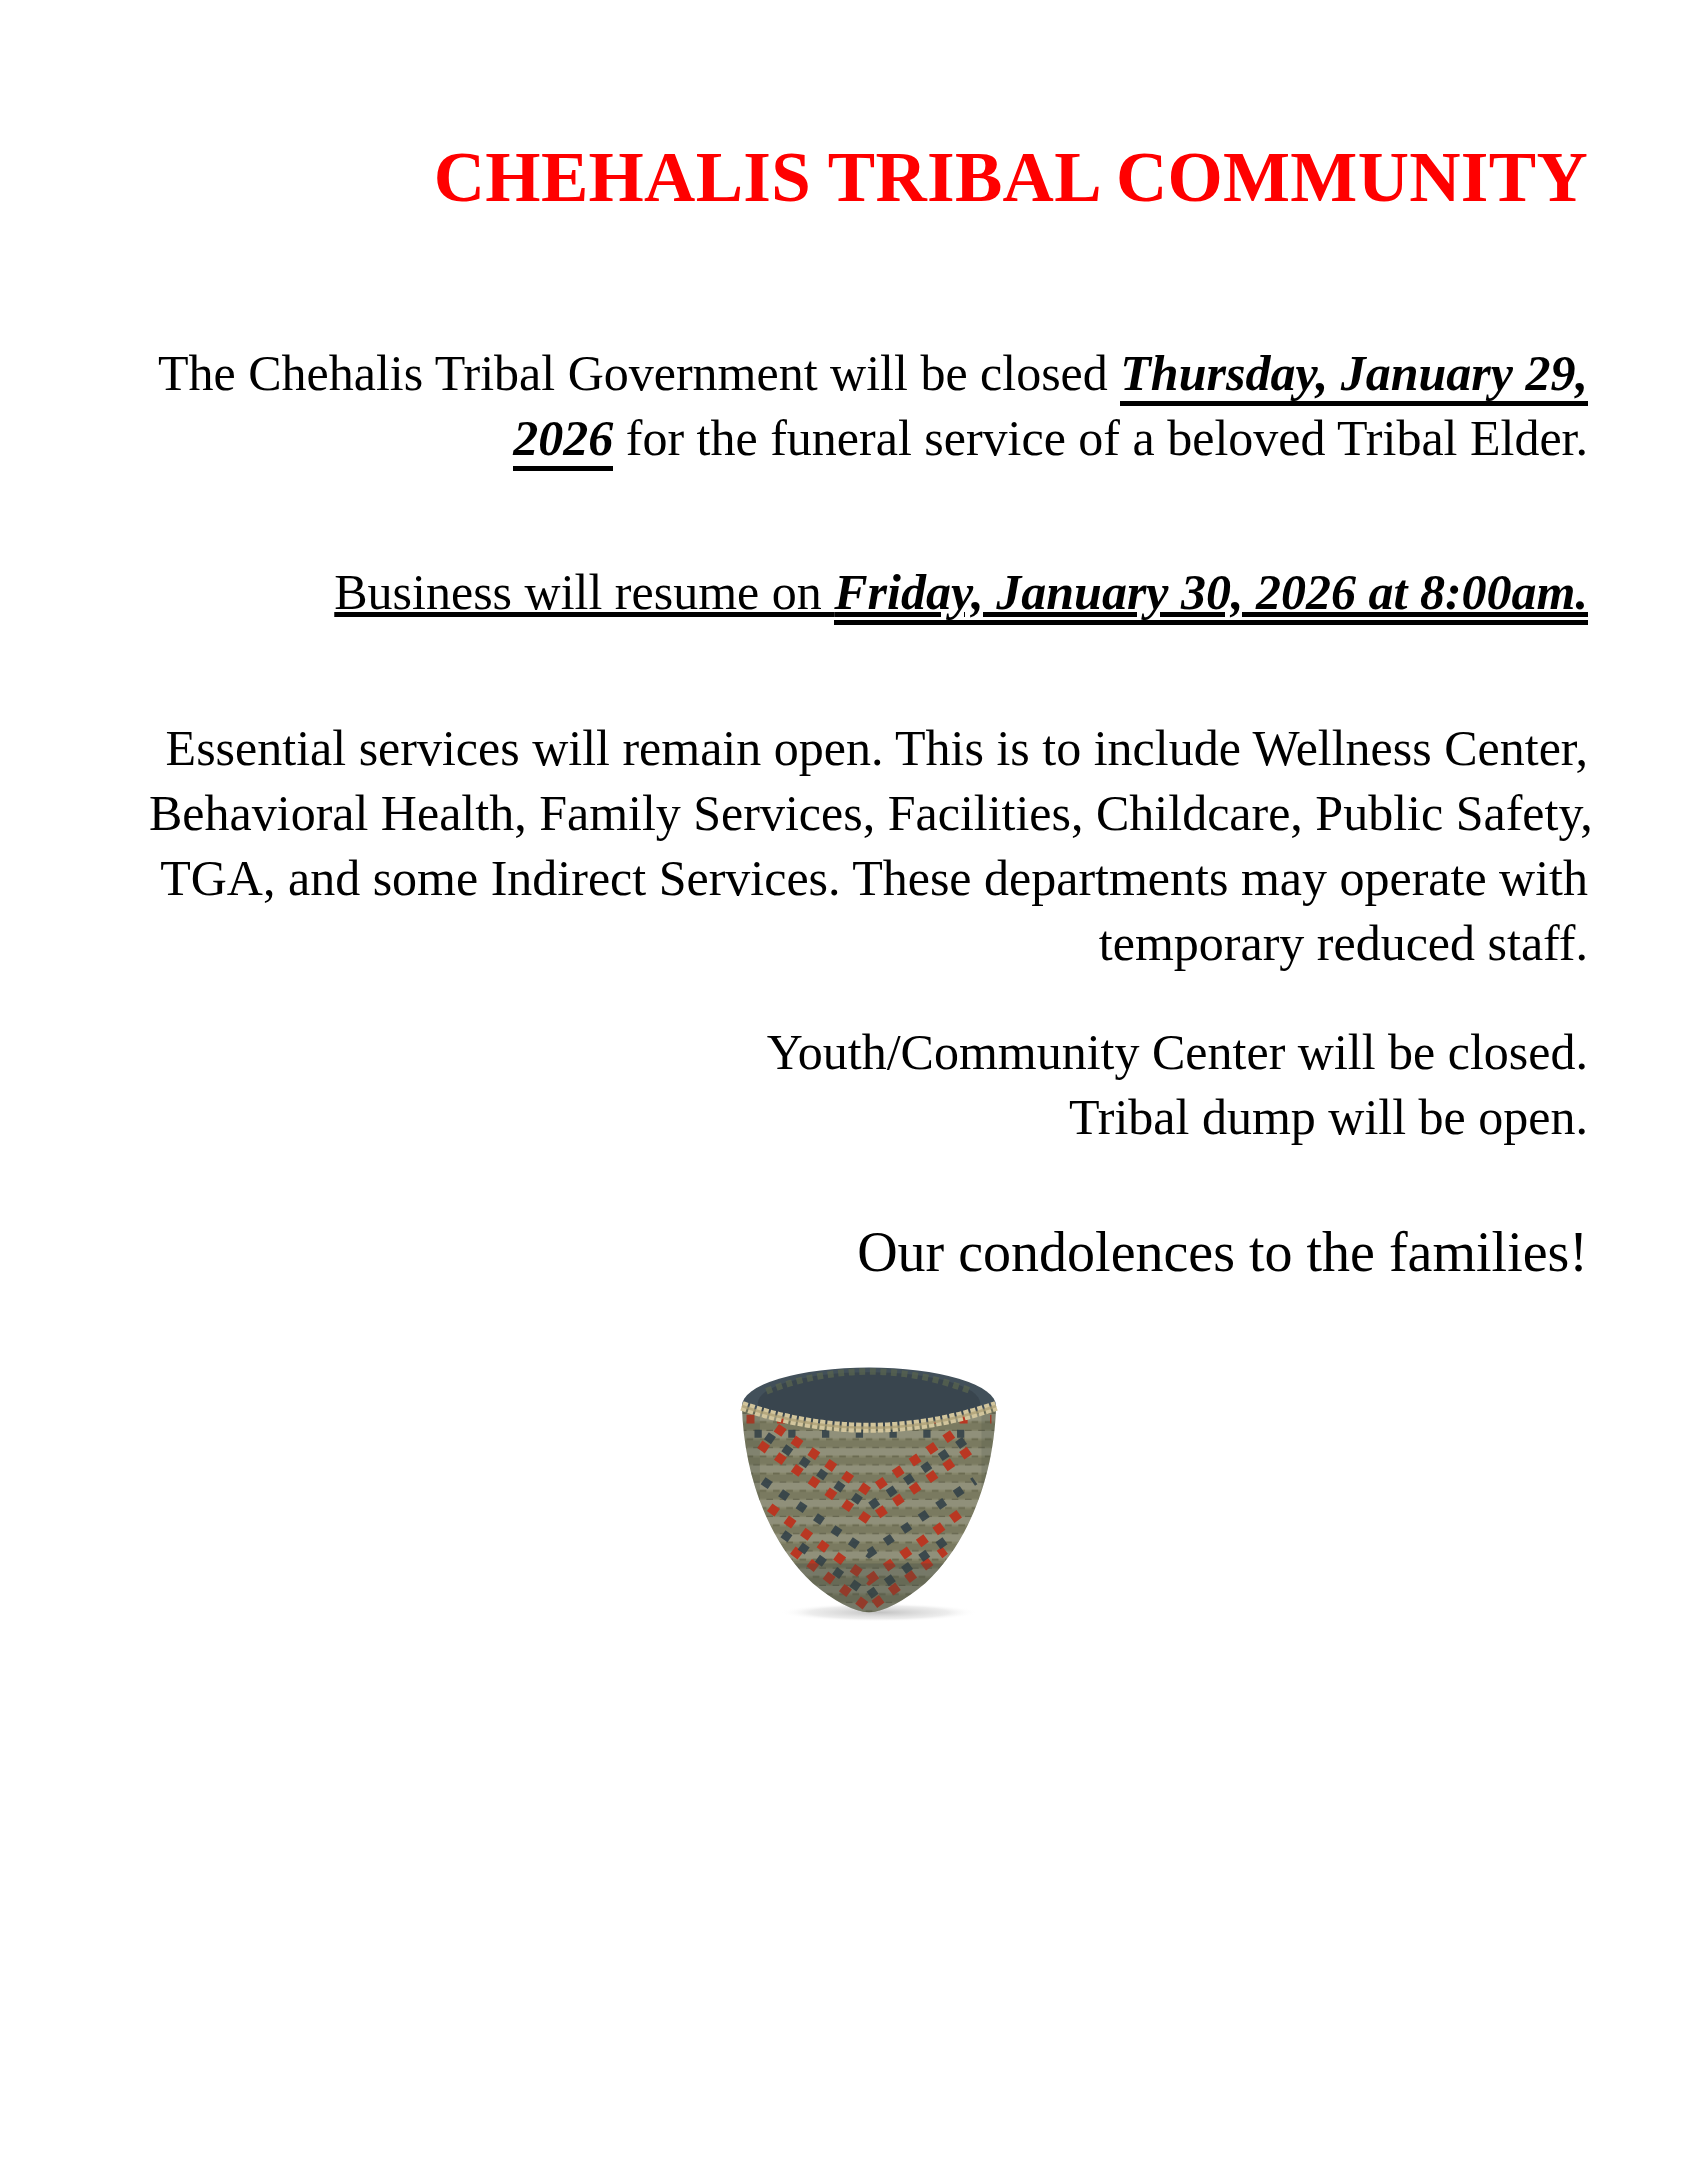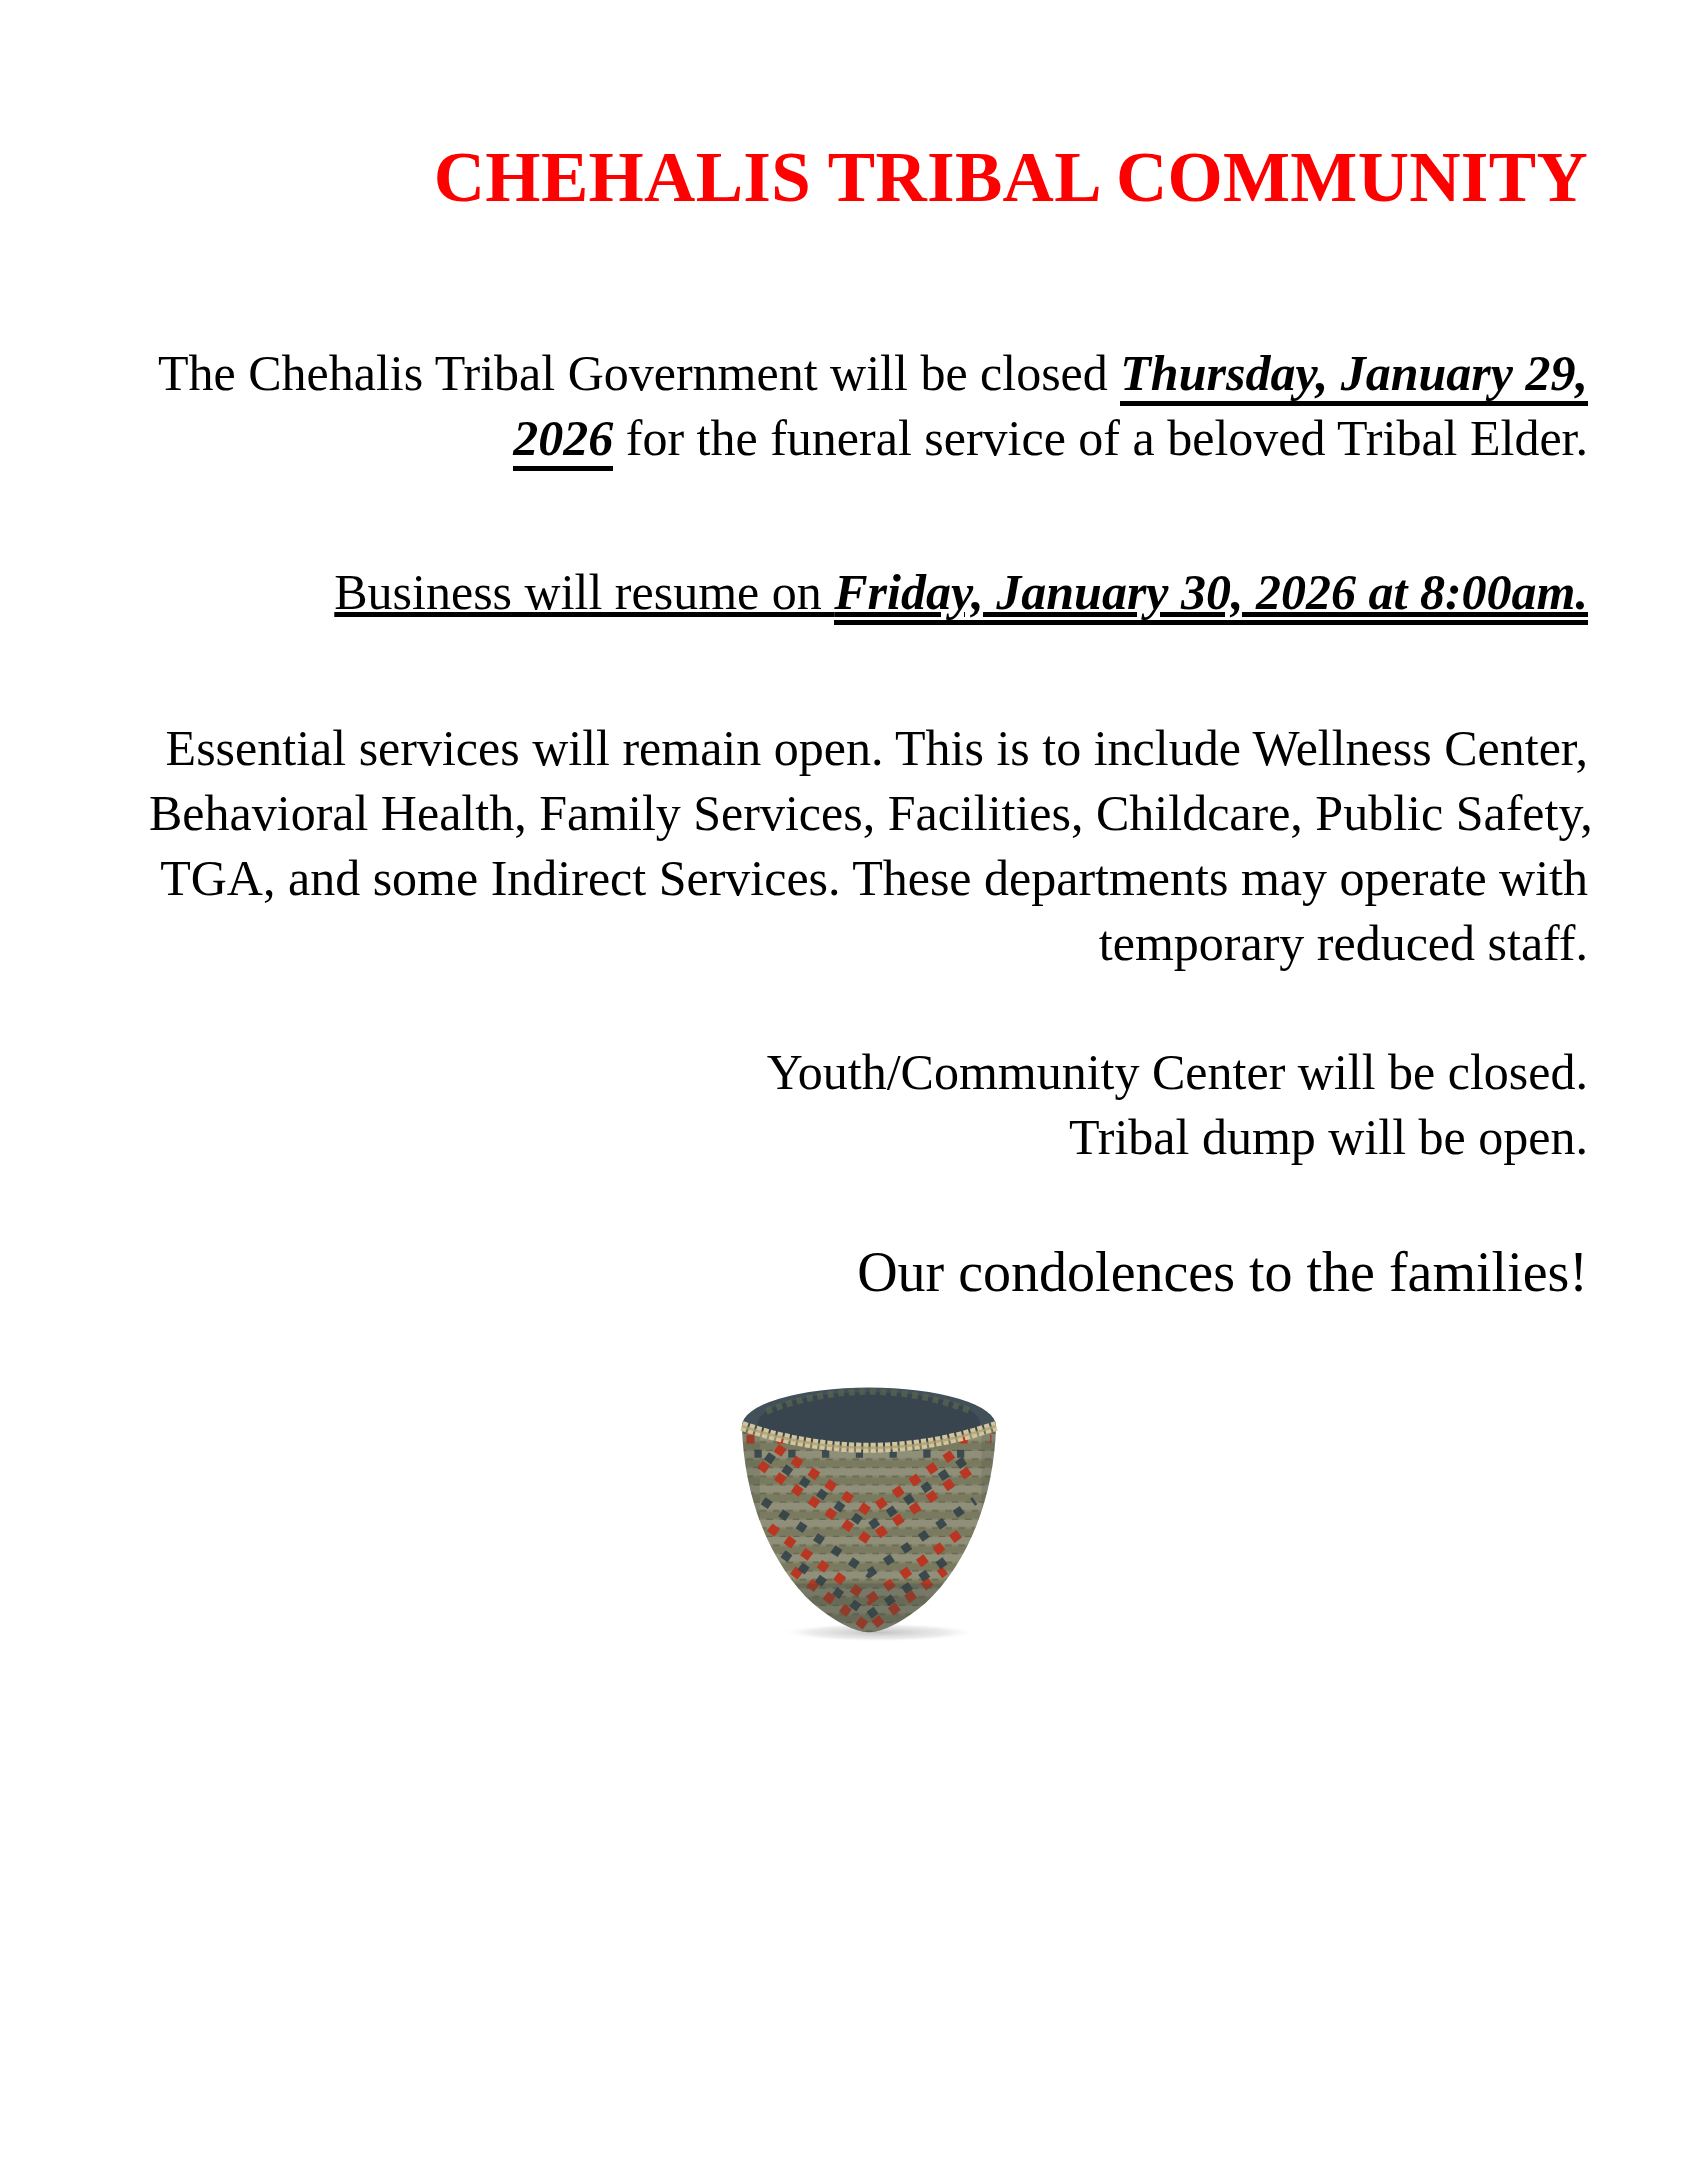--- a/index.html
+++ b/index.html
@@ -28,21 +28,21 @@
     margin: 0;
     font-size: 50px;
     line-height: 65px;
     text-align: right;
     white-space: pre;
   }
   .p-closure     { margin-top: 122px; }
   .p-resume      { margin-top: 89px; text-decoration: underline; }
   .p-essential   { margin-top: 91px; }
   .additional-block { margin-top: 89px; }
-  .p-youth       { margin-top: 64px; }
+  .p-youth       { margin-top: 44px; }
   .p-dump        { }
   .p-condolences { margin-top: 68px; font-size: 56px; line-height: 69px; }
   .hl {
     font-weight: 700;
     font-style: italic;
     border-bottom: 5.3px solid #000000;
   }
   .basket-wrap {
     margin-top: 58px;
     text-align: center;

